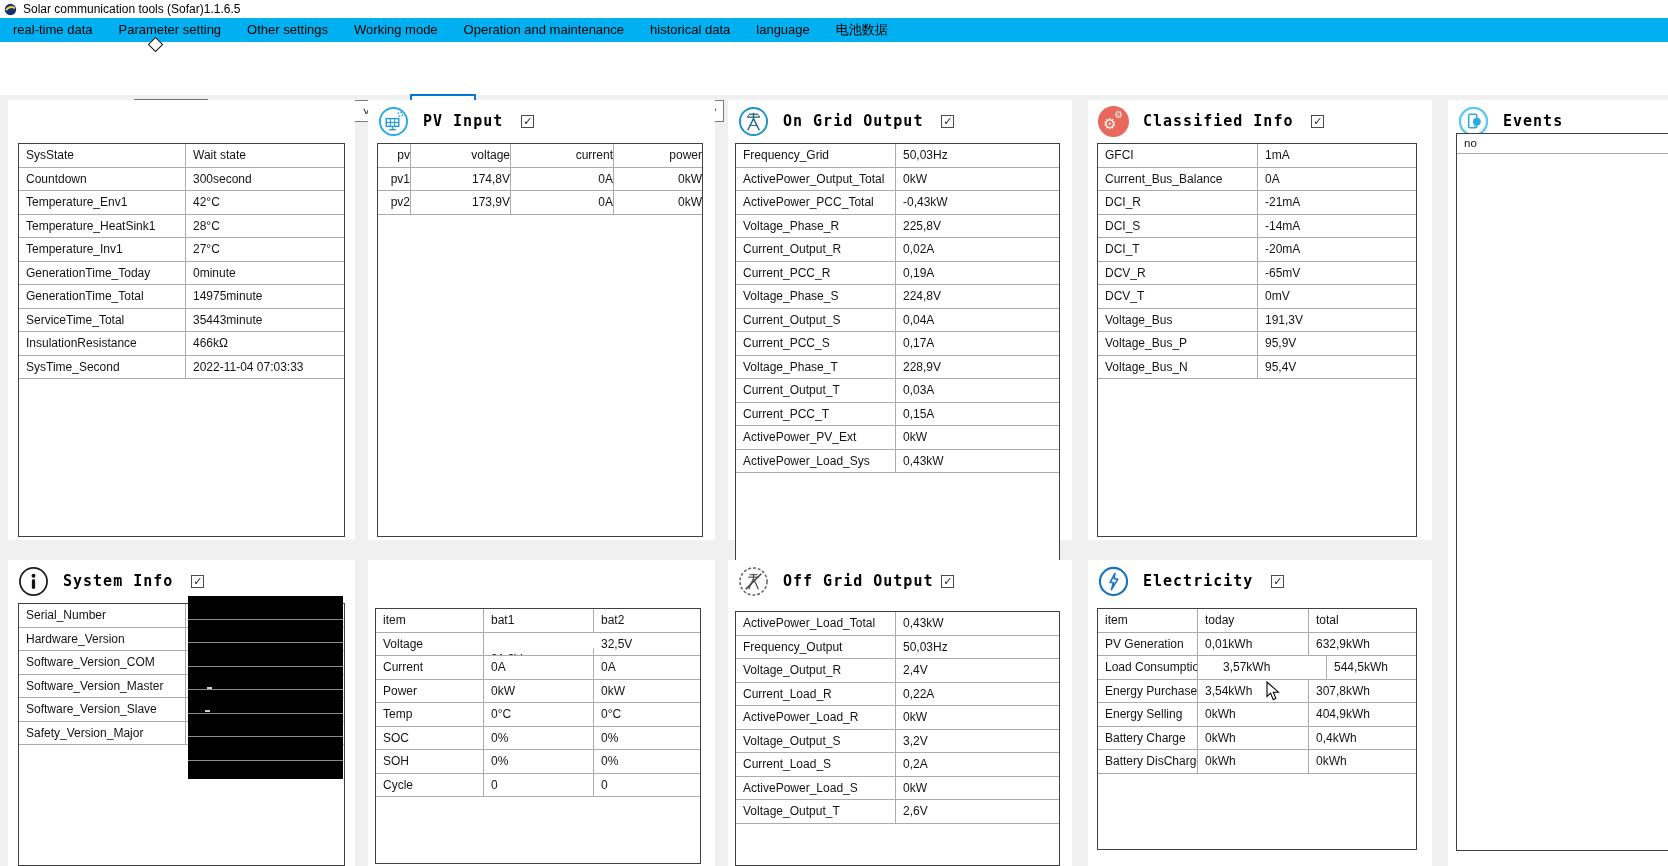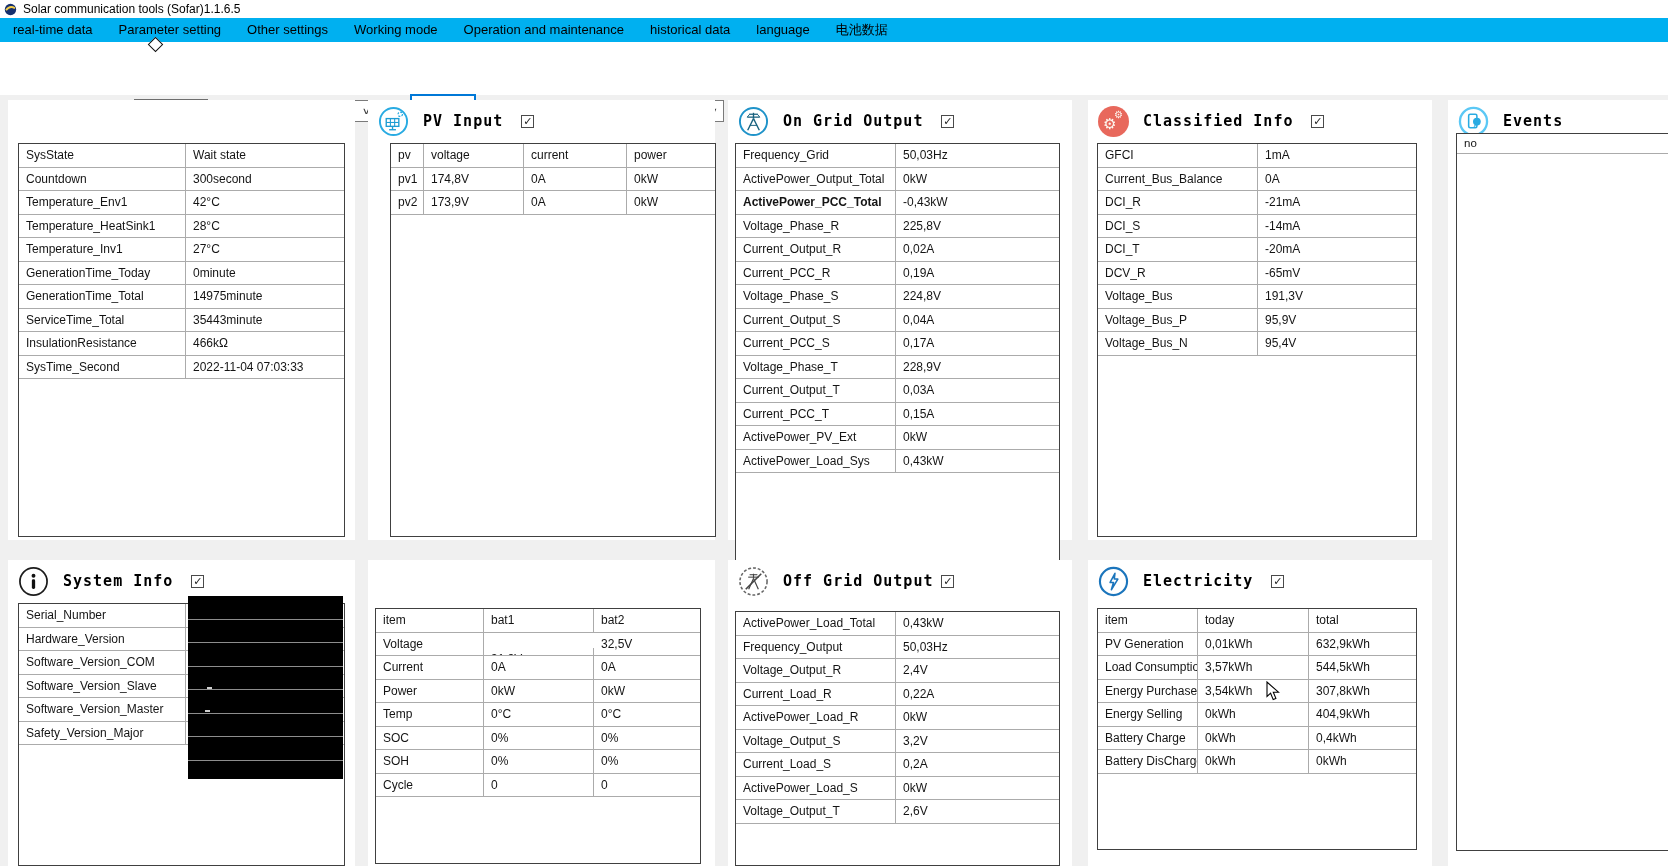--- a/index.html
+++ b/index.html
@@ -160,21 +160,21 @@
         <line x1="8.5" y1="17" x2="21.5" y2="17" stroke="#1d9cd3" stroke-width="1.1"></line>
         <line x1="12.8" y1="13" x2="12.8" y2="21" stroke="#1d9cd3" stroke-width="1.1"></line>
         <line x1="17.2" y1="13" x2="17.2" y2="21" stroke="#1d9cd3" stroke-width="1.1"></line>
         <line x1="15" y1="21" x2="15" y2="24.5" stroke="#1d9cd3" stroke-width="1.4"></line>
         <line x1="11.5" y1="24.5" x2="18.5" y2="24.5" stroke="#1d9cd3" stroke-width="1.4"></line>
         <circle cx="23" cy="8.5" r="2.3" fill="none" stroke="#29abe2" stroke-width="1.3" stroke-dasharray="2 1.2"></circle>
       </svg>
       <span class="ptitle">PV Input</span>
       <span class="pcheck checked"></span>
     </div>
-    <div class="dtable" style="left:22px; top:43px; width:326px; height:394px;">
+    <div class="dtable" style="left:9px; top:43px; width:326px; height:394px;text-align:right;">
         <div class="trow">
           <div class="tcell" style="width: 33px;">pv</div>
           <div class="tcell" style="width: 100px;">voltage</div>
           <div class="tcell" style="width: 103px;">current</div>
           <div class="tcell last">power</div>
         </div>
         <div class="trow">
           <div class="tcell" style="width: 33px;">pv1</div>
           <div class="tcell" style="width: 100px;">174,8V</div>
           <div class="tcell" style="width: 103px;">0A</div>
@@ -208,21 +208,21 @@
     <div class="dtable" style="left:7px; top:43px; width:325px; height:488px;">
         <div class="trow">
           <div class="tcell" style="width: 160px;">Frequency_Grid</div>
           <div class="tcell last">50,03Hz</div>
         </div>
         <div class="trow">
           <div class="tcell" style="width: 160px;">ActivePower_Output_Total</div>
           <div class="tcell last">0kW</div>
         </div>
         <div class="trow">
-          <div class="tcell" style="width: 160px; font-weight: bold;">ActivePower_PCC_Total</div>
+          <div class="tcell" style="width: 160px;">ActivePower_PCC_Total</div>
           <div class="tcell last">-0,43kW</div>
         </div>
         <div class="trow">
           <div class="tcell" style="width: 160px;">Voltage_Phase_R</div>
           <div class="tcell last">225,8V</div>
         </div>
         <div class="trow">
           <div class="tcell" style="width: 160px;">Current_Output_R</div>
           <div class="tcell last">0,02A</div>
         </div>
@@ -290,20 +290,24 @@
           <div class="tcell" style="width: 160px;">DCI_S</div>
           <div class="tcell last">-14mA</div>
         </div>
         <div class="trow">
           <div class="tcell" style="width: 160px;">DCI_T</div>
           <div class="tcell last">-20mA</div>
         </div>
         <div class="trow">
           <div class="tcell" style="width: 160px;">DCV_R</div>
           <div class="tcell last">-65mV</div>
+        </div>
+        <div class="trow">
+          <div class="tcell" style="width: 160px;">DCV_T</div>
+          <div class="tcell last">0mV</div>
         </div>
         <div class="trow">
           <div class="tcell" style="width: 160px;">Voltage_Bus</div>
           <div class="tcell last">191,3V</div>
         </div>
         <div class="trow">
           <div class="tcell" style="width: 160px;">Voltage_Bus_P</div>
           <div class="tcell last">95,9V</div>
         </div>
         <div class="trow">
@@ -347,25 +351,25 @@
         </div>
         <div class="trow">
           <div class="tcell" style="width: 167px;">Hardware_Version</div>
           <div class="tcell last"></div>
         </div>
         <div class="trow">
           <div class="tcell" style="width: 167px;">Software_Version_COM</div>
           <div class="tcell last"></div>
         </div>
         <div class="trow">
+          <div class="tcell" style="width: 167px;">Software_Version_Master</div>
+          <div class="tcell last"></div>
+        </div>
+        <div class="trow">
           <div class="tcell" style="width: 167px;">Software_Version_Slave</div>
-          <div class="tcell last"></div>
-        </div>
-        <div class="trow">
-          <div class="tcell" style="width: 167px;">Software_Version_Master</div>
           <div class="tcell last"></div>
         </div>
         <div class="trow">
           <div class="tcell" style="width: 167px;">Safety_Version_Major</div>
           <div class="tcell last"></div>
         </div>
       </div>
 
     <div class="redact" style="left:180px; top:36px; width:155px; height:183px;">
       <span class="rdash" style="left:19px; top:91px;"></span>
@@ -487,21 +491,21 @@
           <div class="tcell" style="width: 111px;">today</div>
           <div class="tcell last">total</div>
         </div>
         <div class="trow">
           <div class="tcell" style="width: 100px;">PV Generation</div>
           <div class="tcell" style="width: 111px;">0,01kWh</div>
           <div class="tcell last">632,9kWh</div>
         </div>
         <div class="trow">
           <div class="tcell" style="width: 100px;">Load Consumption</div>
-          <div class="tcell" style="width: 111px;">3,57kWh</div>
+          <div class="tcell" style="width: 111px; margin-left: 18px;">3,57kWh</div>
           <div class="tcell last">544,5kWh</div>
         </div>
         <div class="trow">
           <div class="tcell" style="width: 100px;">Energy Purchase</div>
           <div class="tcell" style="width: 111px;">3,54kWh</div>
           <div class="tcell last">307,8kWh</div>
         </div>
         <div class="trow">
           <div class="tcell" style="width: 100px;">Energy Selling</div>
           <div class="tcell" style="width: 111px;">0kWh</div>

